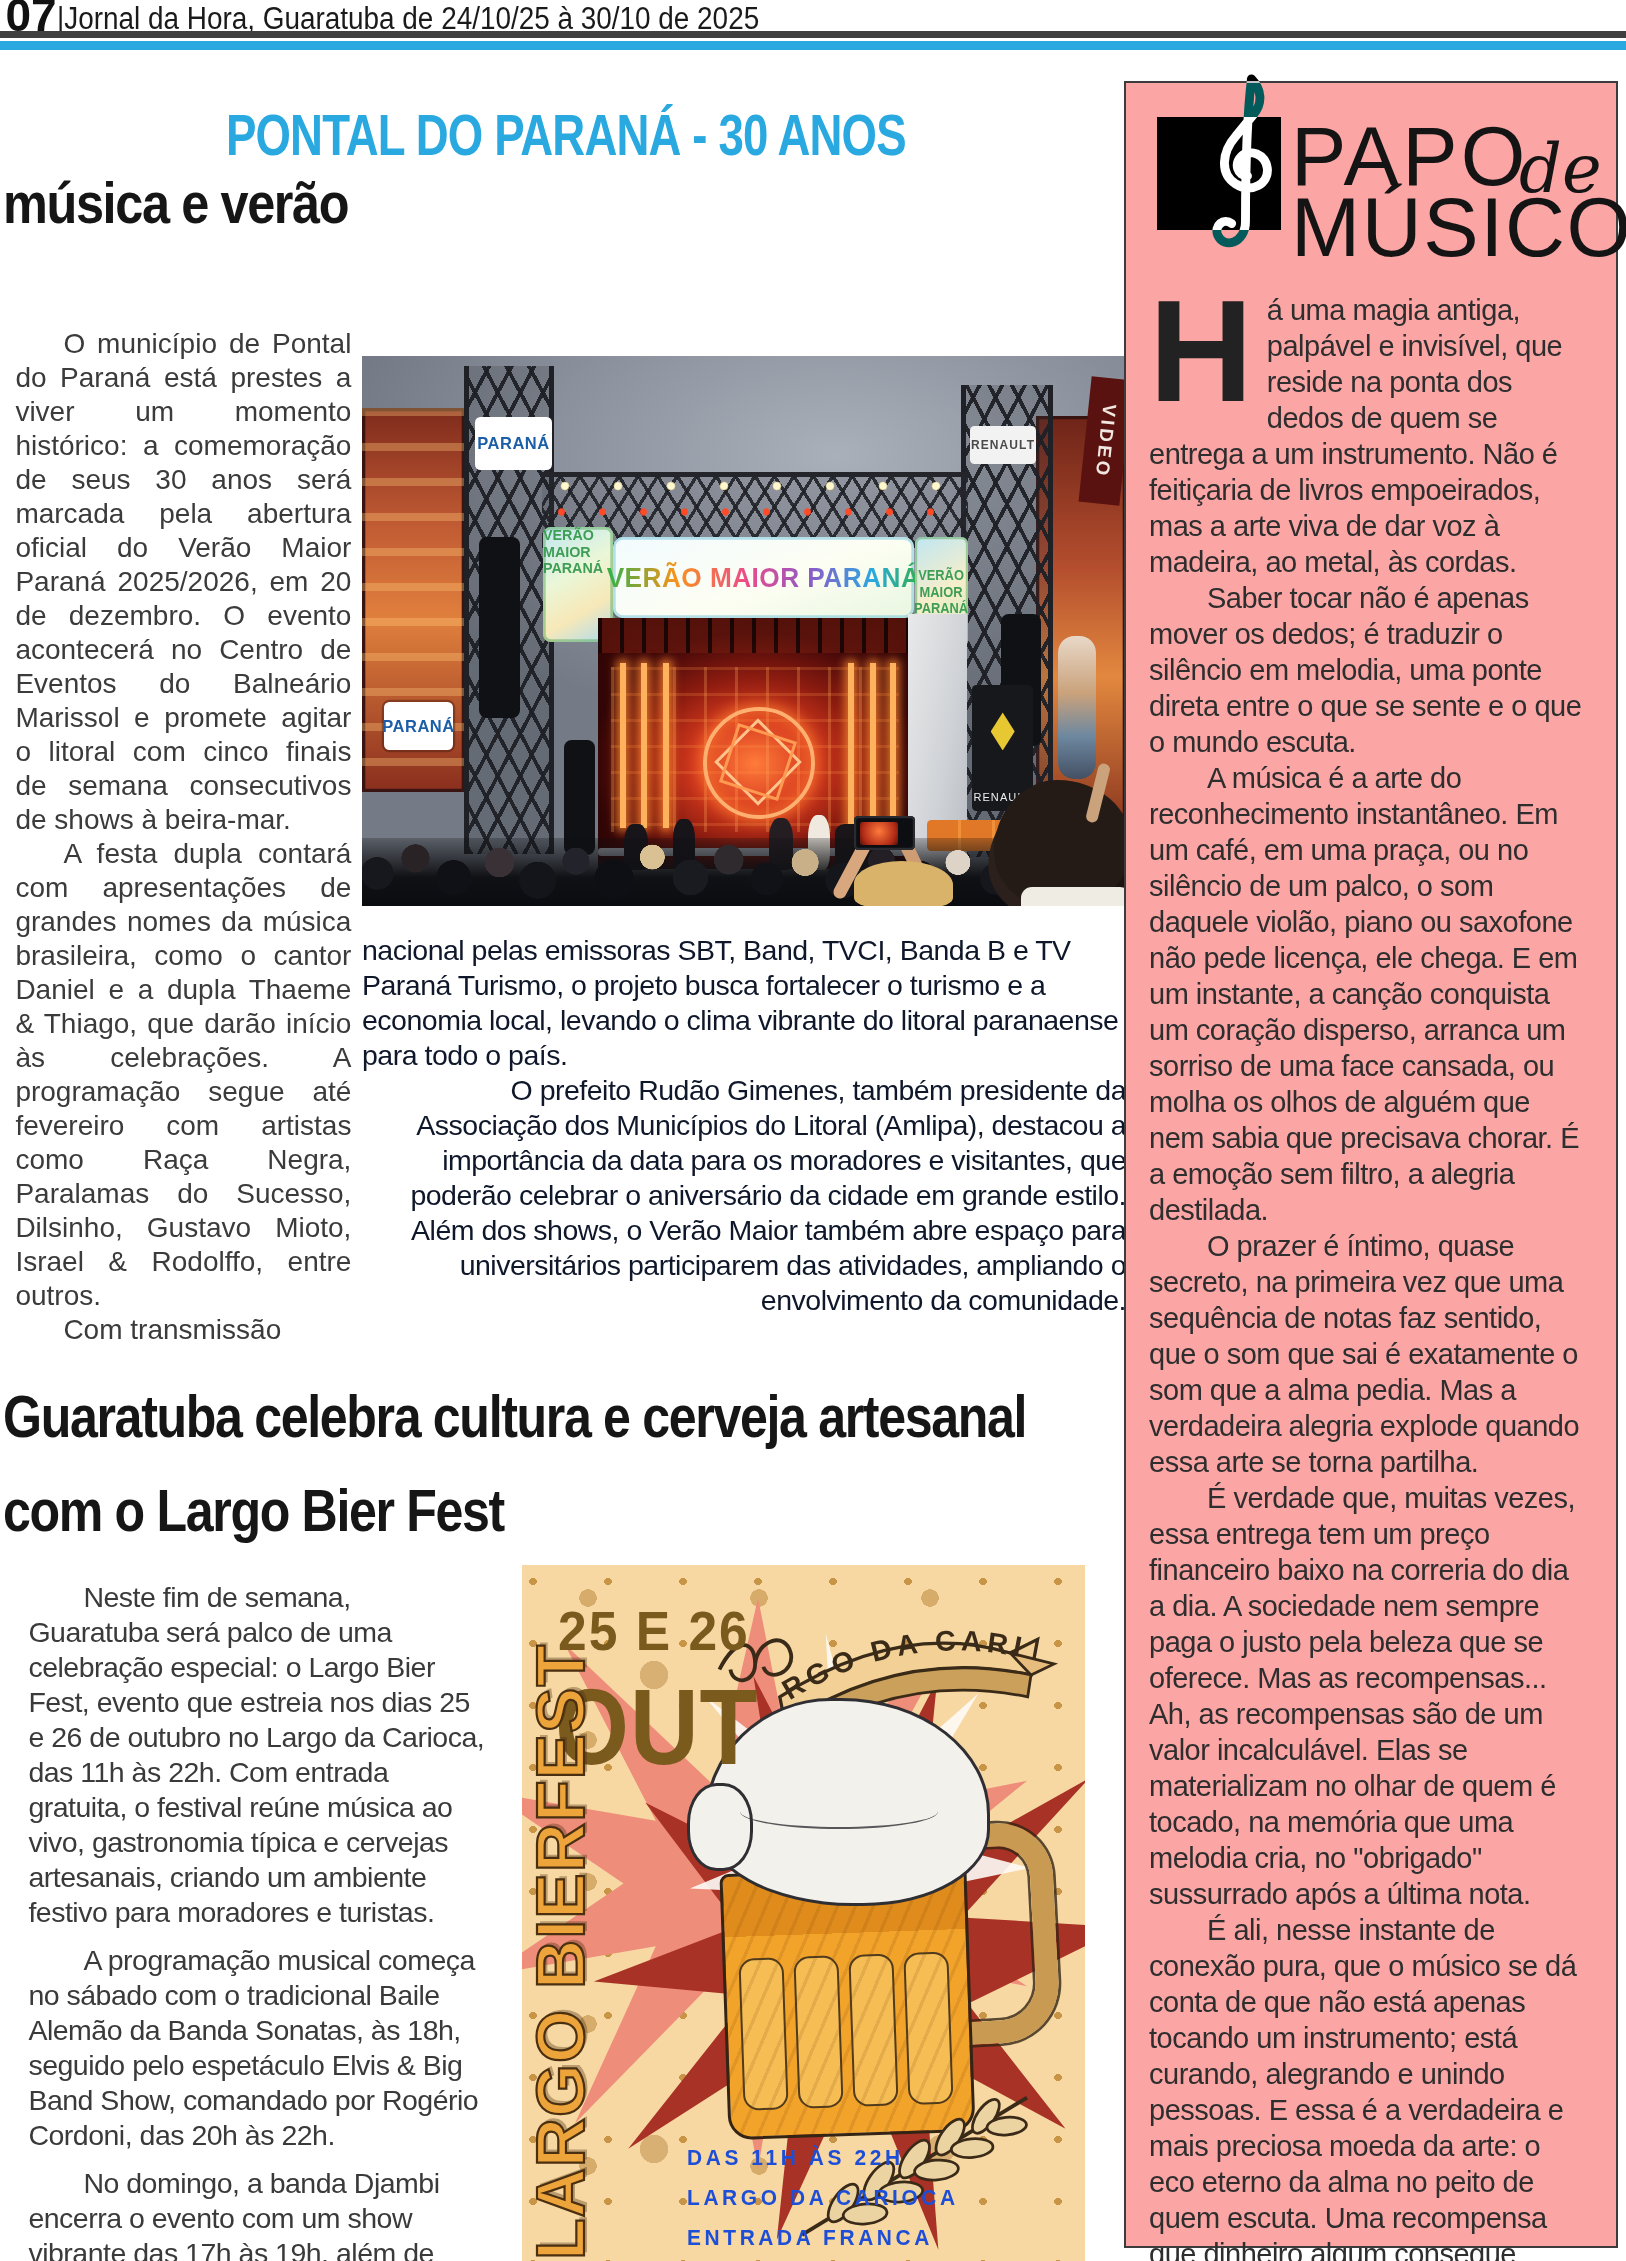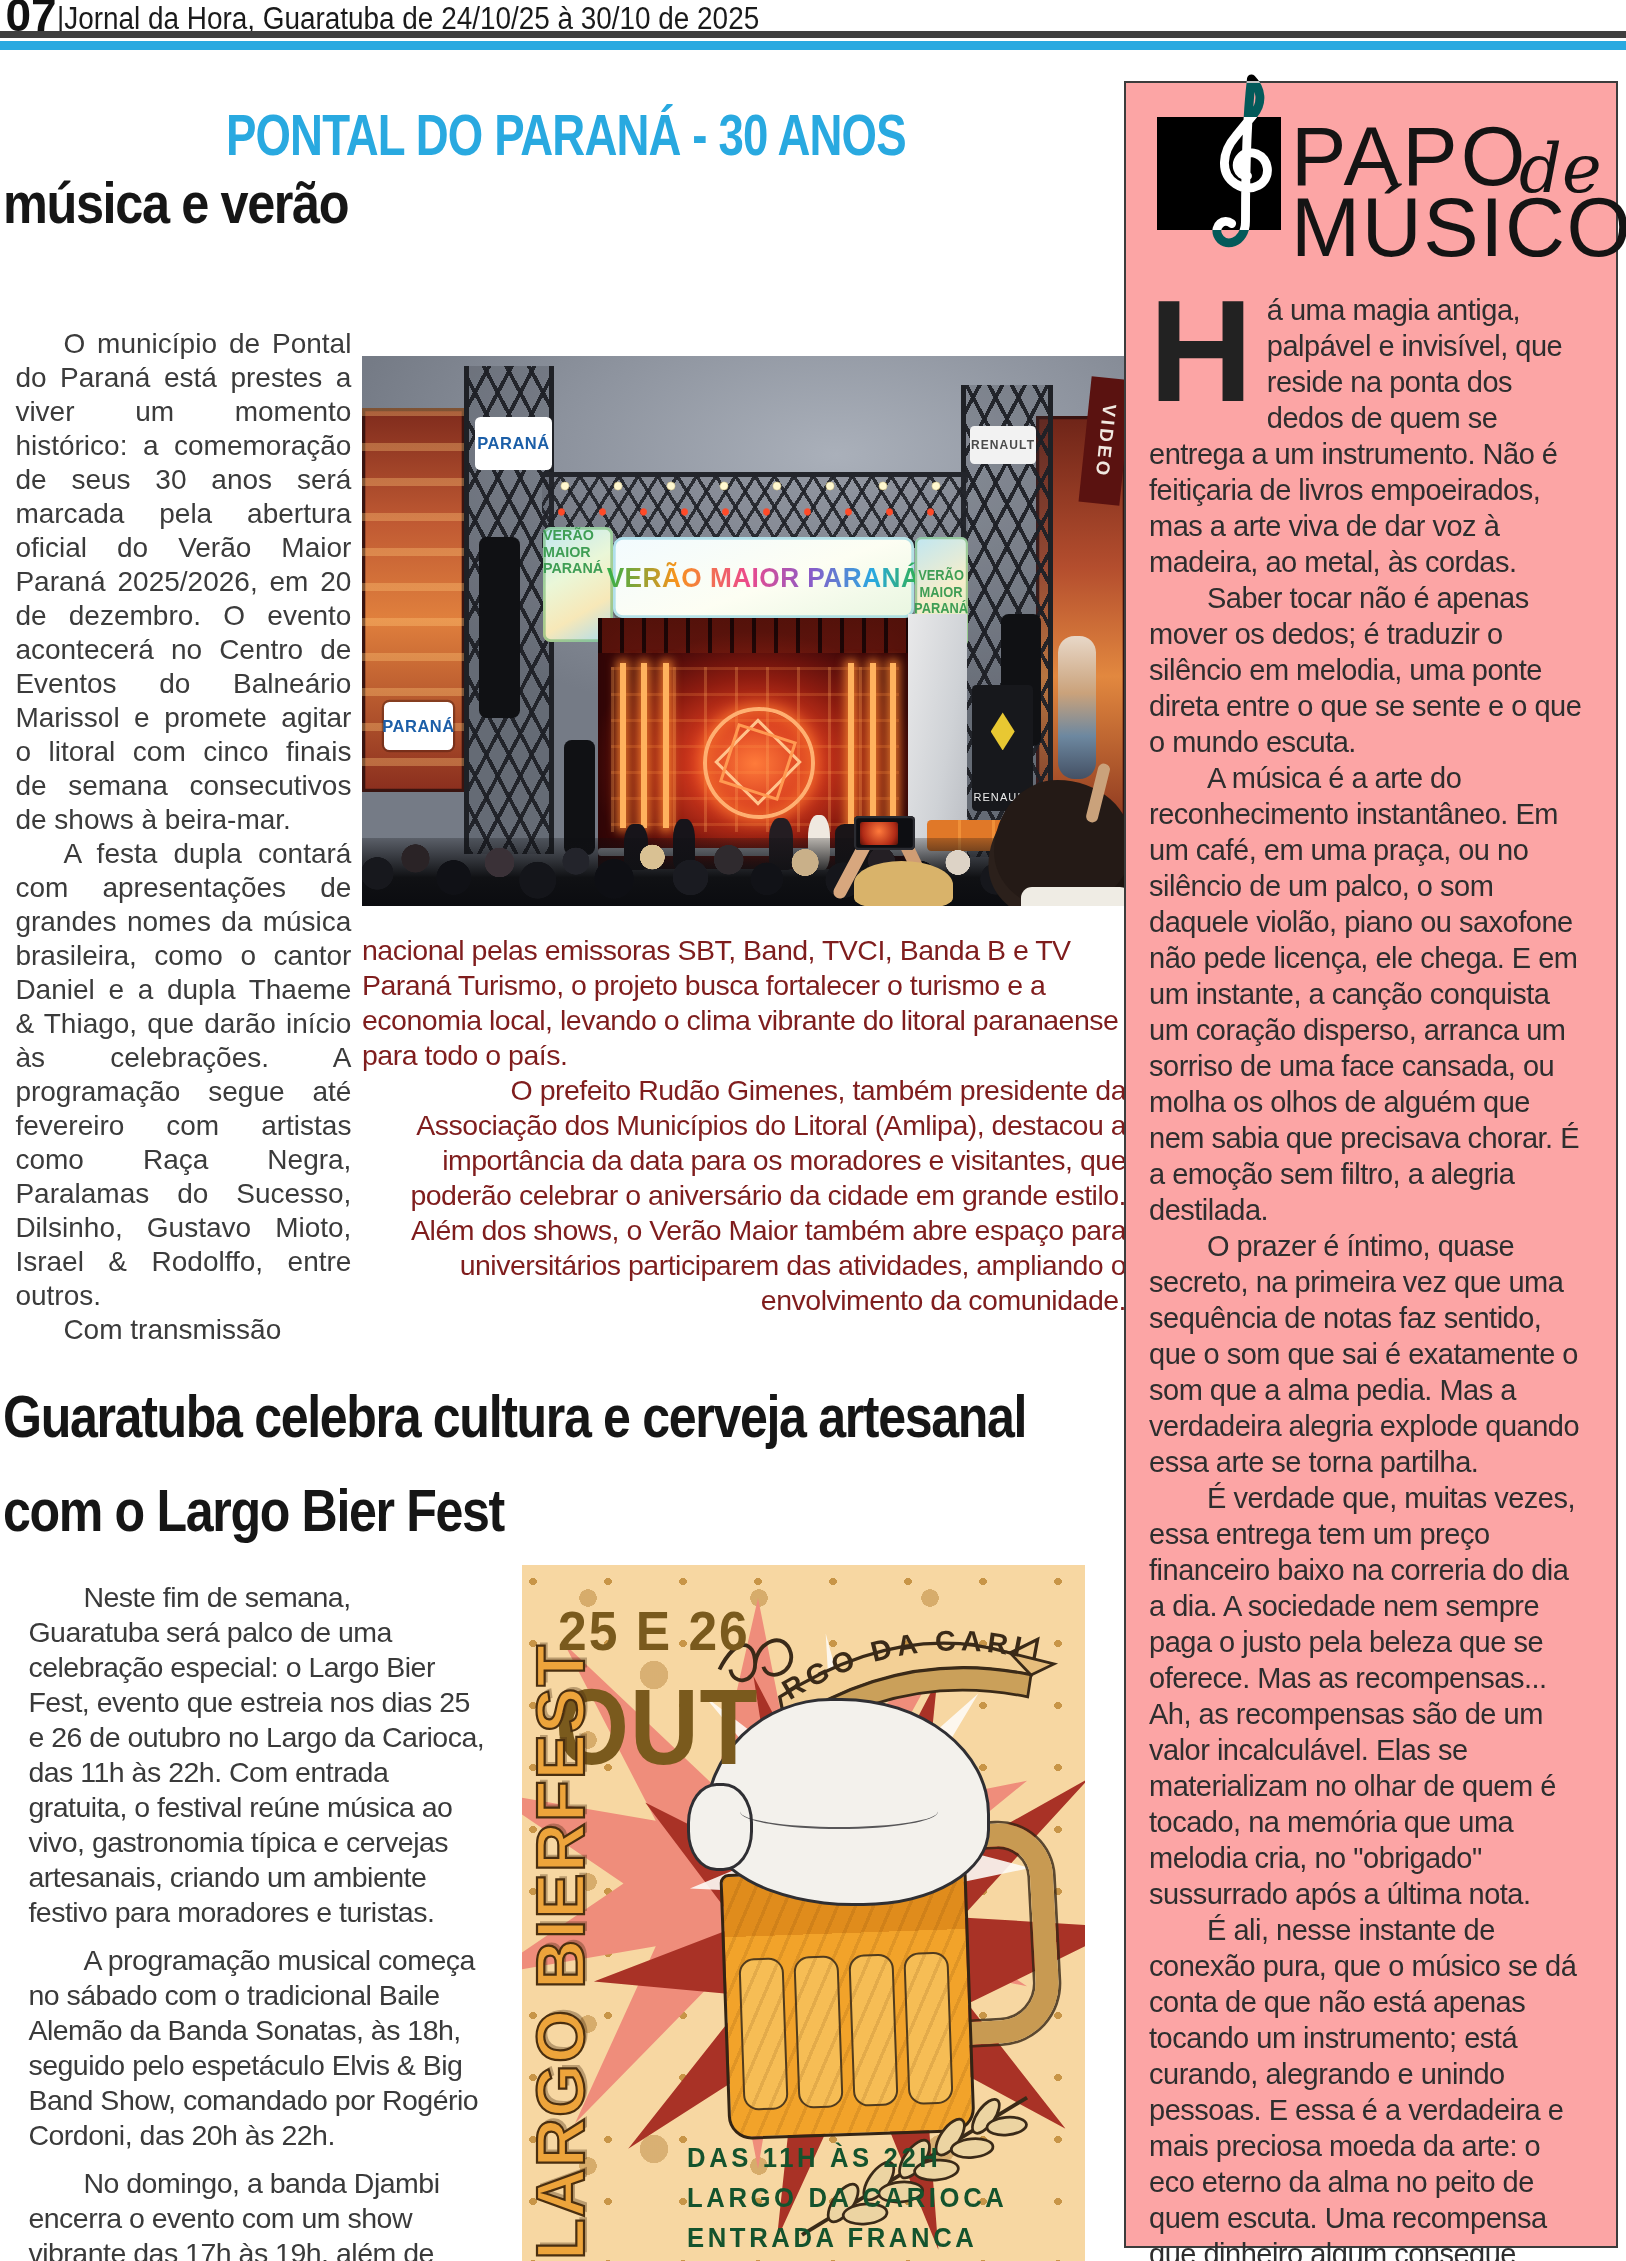--- a/index.html
+++ b/index.html
@@ -12,21 +12,21 @@
   .bar-dark{position:absolute;left:0;top:31px;width:1626px;height:7.1px;background:#3f3f3f;}
   .bar-blue{position:absolute;left:0;top:41px;width:1626px;height:9.3px;background:#29a9e0;}
   
   .kicker{position:absolute;left:0;top:102px;width:1131px;text-align:center;}
   .kicker span{display:inline-block;transform:scaleX(.8);font-size:57px;font-weight:bold;color:#29a9e0;letter-spacing:-1.1px;}
   .h1{position:absolute;left:3.3px;top:165px;width:1125px;font-weight:bold;color:#161616;line-height:76px;}
   .h1 .ln{display:block;}
   .h1 .ln span{display:inline-block;transform:scaleX(.87);transform-origin:0 50%;font-size:58px;letter-spacing:-1.6px;white-space:nowrap;}
   .col1{position:absolute;left:15.4px;top:327px;width:336px;font-size:28px;line-height:34px;color:#3b3b3b;text-align:justify;}
   .col1 p{margin:0;text-indent:48px;}
-  .cont{position:absolute;left:362px;top:933px;width:764px;font-size:28.5px;line-height:35px;color:#7f1d1d;letter-spacing:-0.5px;}
+  .cont{position:absolute;left:362px;top:933px;width:764px;font-size:28.5px;line-height:35px;color:#0f172a;letter-spacing:-0.5px;}
   .cont p{margin:0;}
   .cont p + p{text-indent:44px;text-align:right;}
   
   .photo{position:absolute;left:362px;top:356px;width:764px;height:550px;overflow:hidden;
          background:radial-gradient(ellipse 494px 274px at 62% 18%,#aab0ba 0%,#8d939e 55%,#757b86 100%);}
   .ph-screenL{position:absolute;left:0;top:52px;width:103px;height:384px;
       background:linear-gradient(180deg,#7e2a1c 0%,#c05a33 30%,#e0803d 55%,#8a2e1e 100%);
       box-shadow:inset 0 0 0 3.3px #3a1410;}
   .ph-screenL:after{content:"";position:absolute;inset:0;
       background:repeating-linear-gradient(180deg,rgba(255,200,120,.35) 0 7.7px,transparent 7.7px 35px);}
@@ -192,21 +192,21 @@
       border-bottom:2.7px solid rgba(47,47,51,.8);border-radius:50%;}
   .po-wheat{position:absolute;left:269px;top:483px;width:258px;height:198px;}
   .po-dates{position:absolute;left:36px;top:33px;font-size:56px;font-weight:bold;color:#7a5a1d;letter-spacing:2.2px;
       transform:scaleX(.92);transform-origin:0 0;}
   .po-out{position:absolute;left:33px;top:99px;font-size:108px;font-weight:bold;color:#7a5a1d;letter-spacing:1.1px;
       transform:scaleX(.88);transform-origin:0 0;}
   .po-vert{position:absolute;left:-209px;top:439px;width:494px;text-align:left;
       transform:rotate(-90deg) ;transform-origin:252px 44px;
       font-size:68px;font-weight:bold;color:#eda43b;letter-spacing:1.1px;white-space:nowrap;
       -webkit-text-stroke:2.2px #4a2f10;text-shadow:3.3px 3.3px 0 rgba(74,47,16,.35);}
-  .po-info{position:absolute;left:165px;top:573px;font-size:27px;font-weight:bold;color:#14532d;letter-spacing:3.8px;line-height:40px;}
+  .po-info{position:absolute;left:165px;top:573px;font-size:22px;font-weight:bold;color:#1d4ed8;letter-spacing:3.8px;line-height:40px;}
   .po-info div{transform:scaleX(.95);transform-origin:0 0;}
   
   .rbox{position:absolute;left:1124px;top:81px;width:494px;height:2167px;border:2.2px solid #3c3c3c;
         box-sizing:border-box;background:#fca5a5;}
   .logo{position:relative;width:100%;height:187px;}
   .logo-square{position:absolute;left:31px;top:34px;width:124px;height:113px;background:#000;}
   .logo-clef{position:absolute;left:50px;top:-10px;width:137px;height:198px;mix-blend-mode:difference;}
   .logo-papo{position:absolute;left:165px;top:26px;font-size:83px;color:#141414;letter-spacing:3.3px;}
   .logo-de{position:absolute;left:393px;top:47px;font-size:67px;color:#141414;
            font-family:"DejaVu Serif",serif;font-style:italic;}

